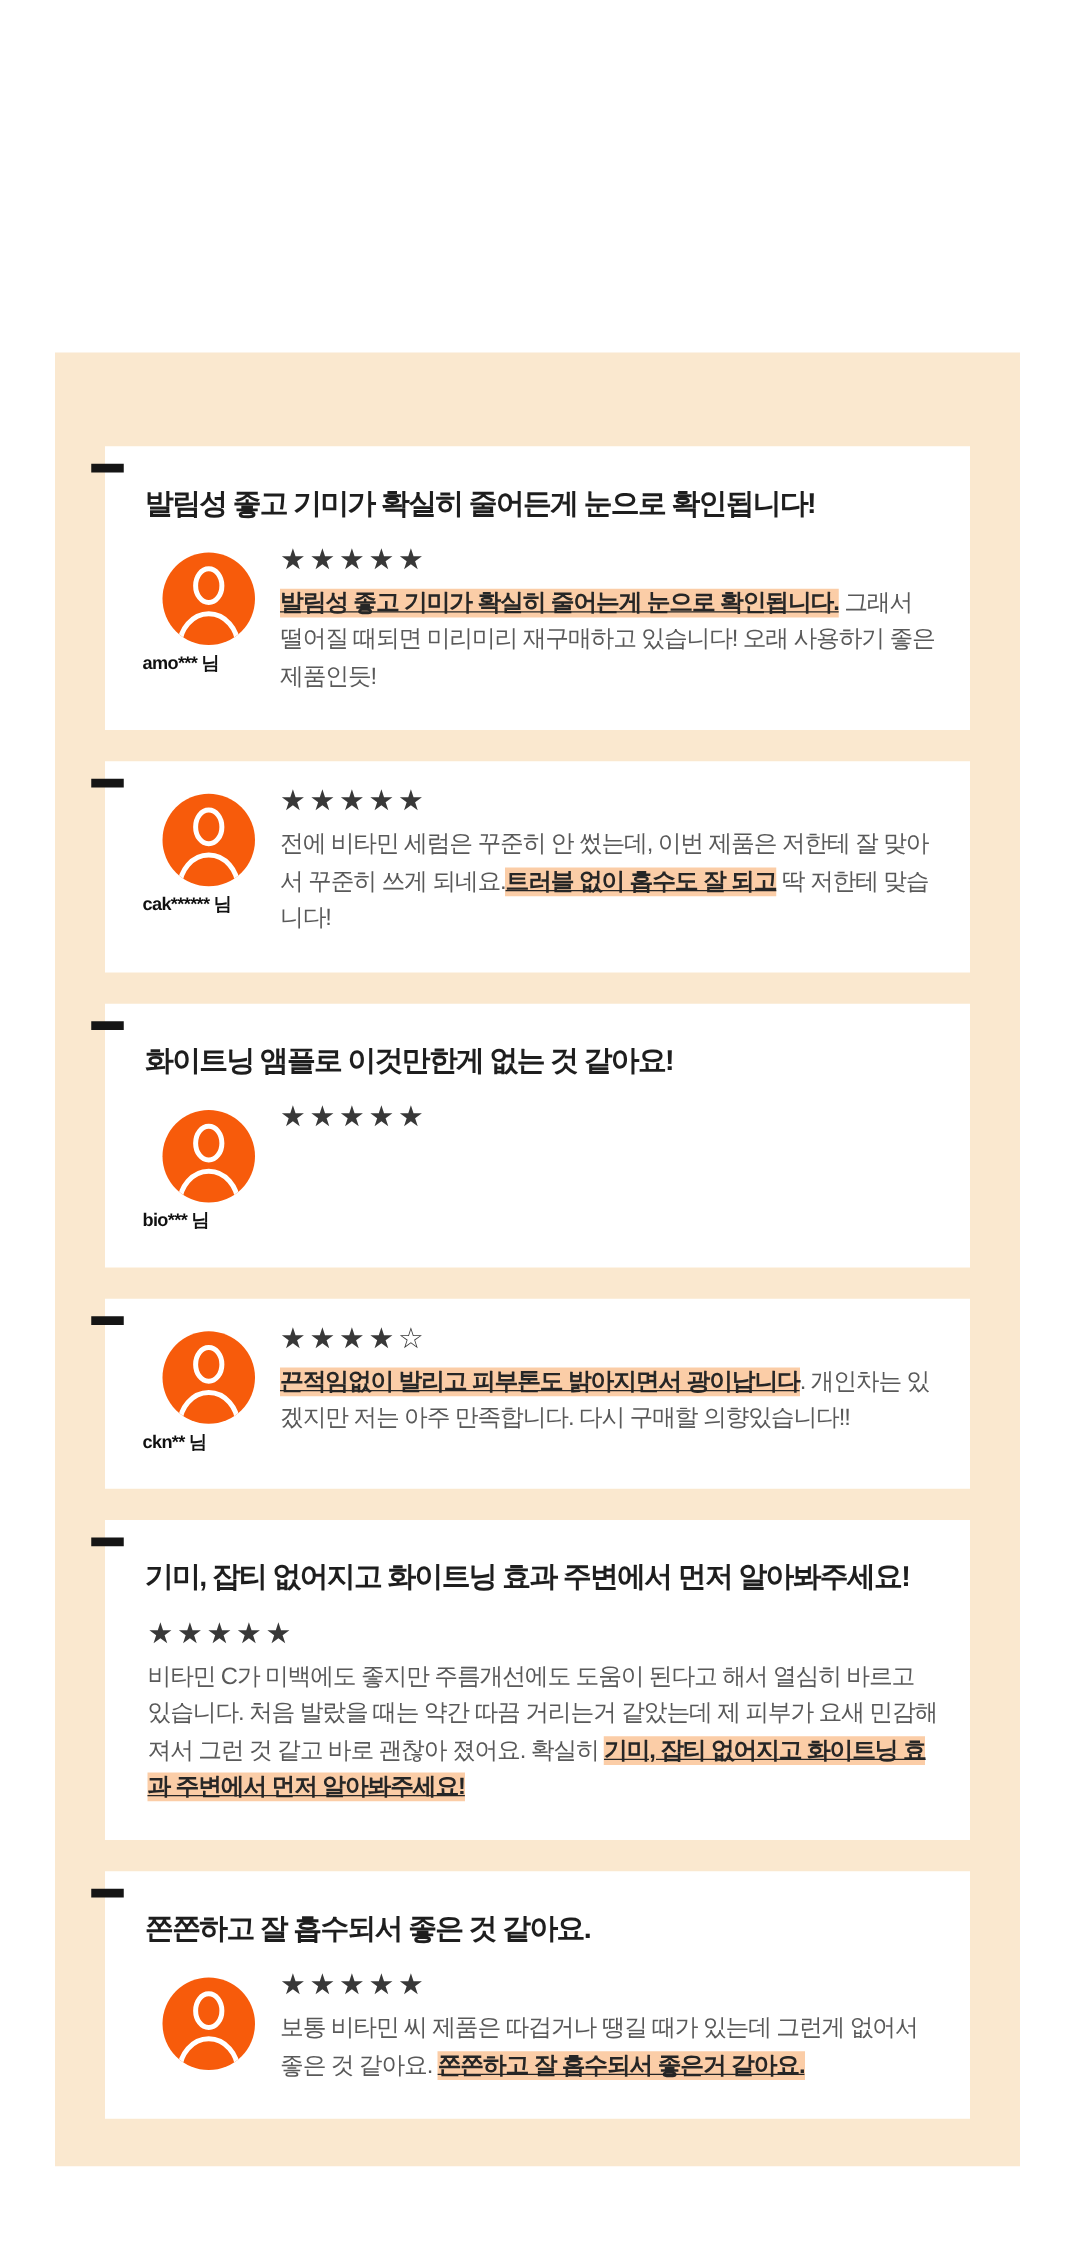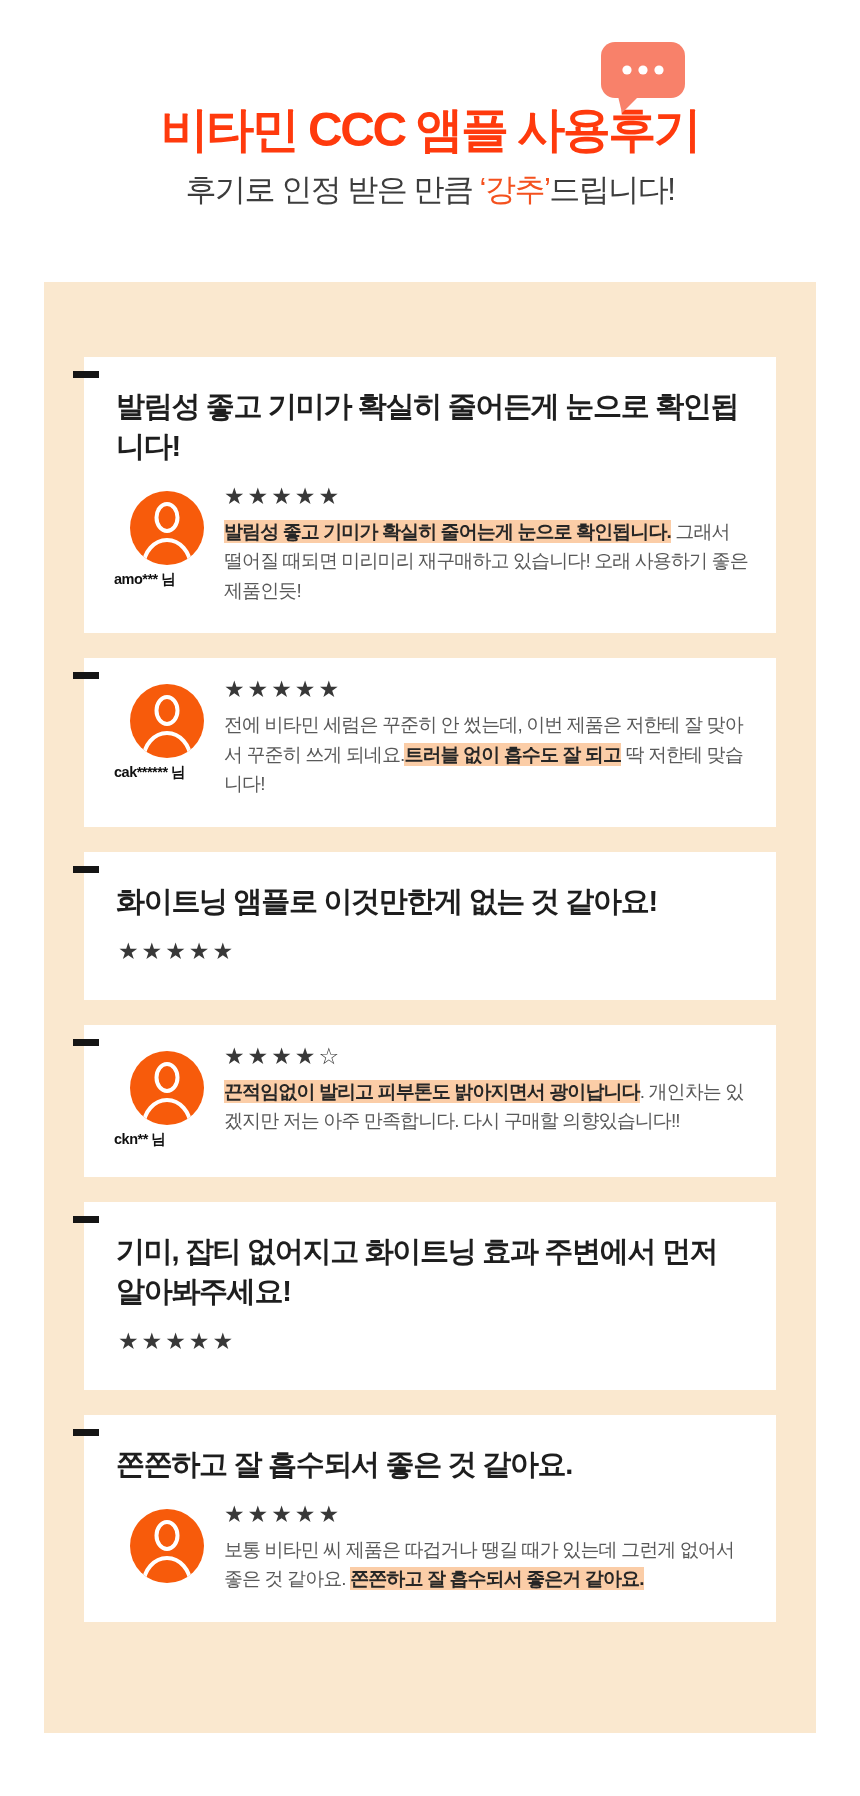--- a/index.html
+++ b/index.html
@@ -55,21 +55,21 @@
     background:#ffffff;
     padding:20px 26px 28px 30px;
   }
   .dash {
     position:absolute;
     left:-11px; top:14px;
     width:26px; height:7px;
     background:#151515;
   }
   .card-title {
-    font-size:29px;
+    font-size:23px;
     font-weight:800;
     letter-spacing:-1.3px;
     color:#1e1e1e;
     margin:10px 0 18px 2px;
   }
   .card-row { display:flex; align-items:flex-start; }
   .avatar-col { flex:0 0 106px; text-align:left; padding-top:6px; }
   .avatar {
     width:74px; height:74px;
     margin:0 auto;
@@ -100,40 +100,28 @@
     letter-spacing:-0.9px;
     color:#595959;
   }
   .review-text .hl {
     background:var(--highlight-color,#fbcda7);
     font-weight:800;
     color:#262626;
     padding:1px 0;
     -webkit-box-decoration-break:clone;
     box-decoration-break:clone;
+    text-decoration:underline;
   }
 </style>
 </head>
 <body>
 
 <div class="page">
 
-  <div class="header">
-    <div class="bubble-wrap">
-      <svg viewBox="0 0 86 72" aria-hidden="true">
-        <rect x="1" y="0" width="84" height="56" rx="14" class="bubble-fill" fill="#f8816a"></rect>
-        <polygon points="17,50 43,50 22,71" class="bubble-fill" fill="#f8816a"></polygon>
-        <circle cx="27" cy="28" r="4.6" fill="#ffffff"></circle>
-        <circle cx="43" cy="28" r="4.6" fill="#ffffff"></circle>
-        <circle cx="59" cy="28" r="4.6" fill="#ffffff"></circle>
-      </svg>
-    </div>
-    <div class="main-title">비타민 CCC 앰플 사용후기</div>
-    <div class="sub-title"><span>후기로 인정 받은 만큼 </span><span class="accent">‘강추’</span><span>드립니다!</span></div>
-  </div>
 
   <div class="panel">
     <div class="review-list">
   <div class="card">
     <div class="dash"></div>
     <div class="card-title">발림성 좋고 기미가 확실히 줄어든게 눈으로 확인됩니다!</div>
     <div class="card-row">
       <div class="avatar-col">
         <div class="avatar">
           <svg viewBox="0 0 74 74" aria-hidden="true">
@@ -170,20 +158,31 @@
         <div class="stars">★★★★★</div>
         <div class="review-text"><span>전에 비타민 세럼은 꾸준히 안 썼는데, 이번 제품은 저한테 잘 맞아서 꾸준히 쓰게 되네요.</span><span class="hl">트러블 없이 흡수도 잘 되고</span><span> 딱 저한테 맞습니다!</span></div>
       </div>
     </div>
   </div>
 
   <div class="card">
     <div class="dash"></div>
     <div class="card-title">화이트닝 앰플로 이것만한게 없는 것 같아요!</div>
     <div class="card-row">
+      <div class="avatar-col">
+        <div class="avatar">
+          <svg viewBox="0 0 74 74" aria-hidden="true">
+            <g fill="none" stroke="#ffffff" stroke-width="4">
+              <ellipse cx="37" cy="26.5" rx="10.5" ry="13.5"></ellipse>
+              <path d="M 13.5 76 A 23.5 27 0 0 1 60.5 76"></path>
+            </g>
+          </svg>
+        </div>
+        <div class="username">bio*** 님</div>
+      </div>
       <div class="content-col">
         <div class="stars">★★★★★</div>
       </div>
     </div>
   </div>
 
   <div class="card">
     <div class="dash"></div>
     <div class="card-row">
       <div class="avatar-col">
@@ -203,20 +202,21 @@
       </div>
     </div>
   </div>
 
   <div class="card">
     <div class="dash"></div>
     <div class="card-title">기미, 잡티 없어지고 화이트닝 효과 주변에서 먼저 알아봐주세요!</div>
     <div class="card-row">
       <div class="content-col">
         <div class="stars">★★★★★</div>
+        <div class="review-text"><span>비타민 C가 미백에도 좋지만 주름개선에도 도움이 된다고 해서 열심히 바르고 있습니다. 처음 발랐을 때는 약간 따끔 거리는거 같았는데 제 피부가 요새 민감해져서 그런 것 같고 바로 괜찮아 졌어요. 확실히 </span><span class="hl">기미, 잡티 없어지고 화이트닝 효과 주변에서 먼저 알아봐주세요!</span></div>
       </div>
     </div>
   </div>
 
   <div class="card">
     <div class="dash"></div>
     <div class="card-title">쫀쫀하고 잘 흡수되서 좋은 것 같아요.</div>
     <div class="card-row">
       <div class="avatar-col">
         <div class="avatar">

